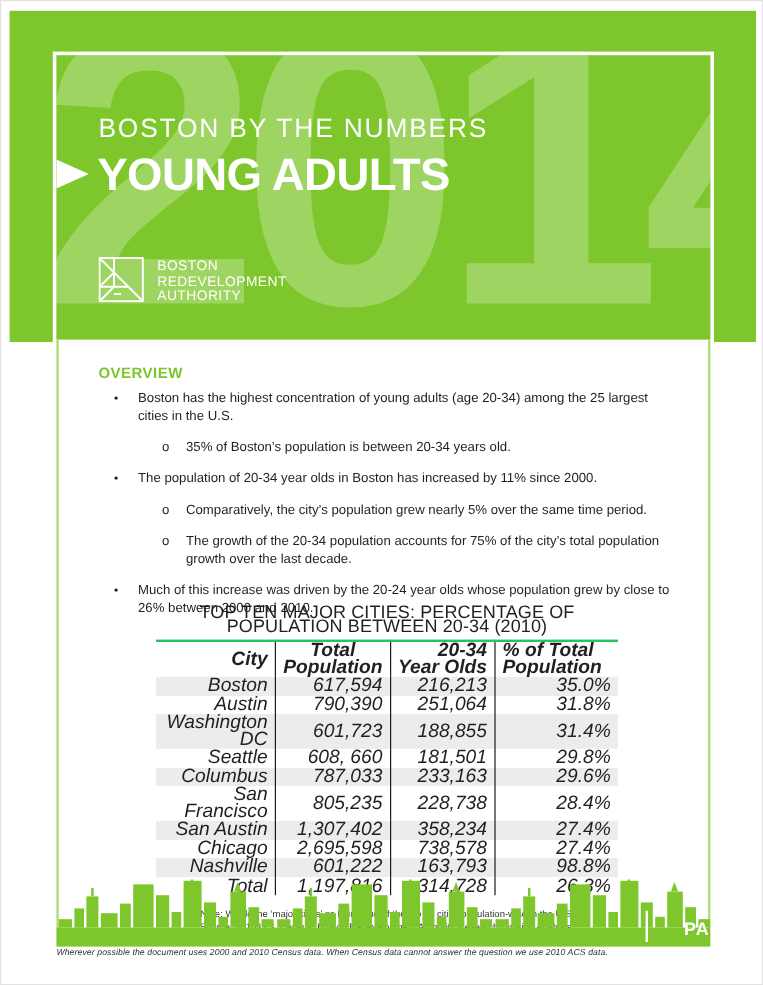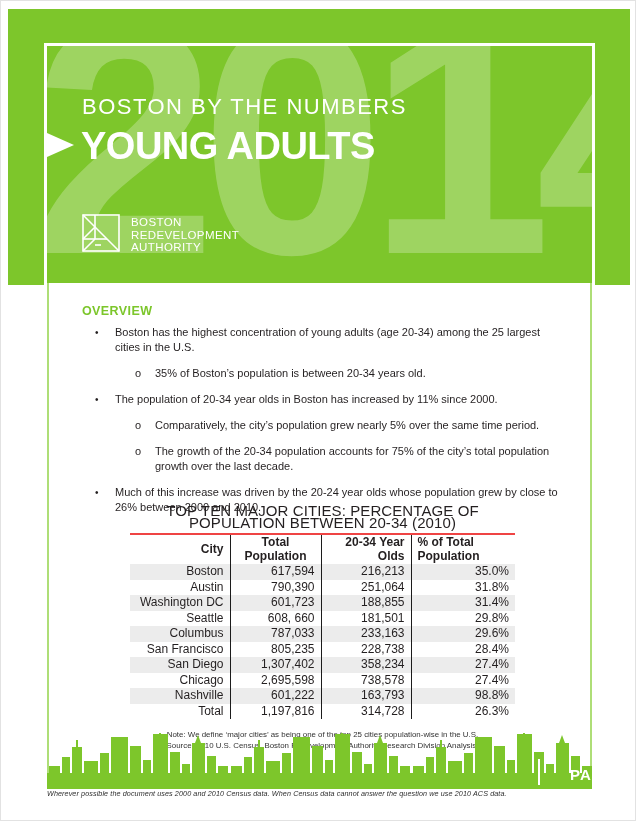--- a/index.html
+++ b/index.html
@@ -60,21 +60,21 @@
   .ov-item.l2 { margin-left:40px; margin-bottom:11px; }
   .ov-marker { flex:0 0 20px; }
   .ov-item.l1 .ov-marker { font-size:10px; }
   .ov-text { white-space:pre-line; }
   
   .table-wrap { position:absolute; left:83px; top:201px; width:385px; }
   .tbl-title {
     text-align:center; font-size:15px; font-weight:normal; line-height:12px;
     margin-bottom:4px; letter-spacing:0.1px;
   }
-  table.cities { border-collapse:collapse; width:385px; font-size:12px; border-top:2px solid #ef4444; }
+  table.cities { border-collapse:collapse; width:385px; font-size:16px; border-top:2px solid #22c55e;font-style:italic; }
   .cities th, .cities td { text-align:right; padding:1px 6px; line-height:13.5px; font-weight:normal; }
   .cities th { font-weight:bold; }
   .cities .c1 { width:100px; }
   .cities .c2 { width:91px; }
   .cities .c3 { width:90px; }
   .cities .c4 { width:104px; }
   .cities th.c1, .cities td.c1,
   .cities th.c2, .cities td.c2,
   .cities th.c3, .cities td.c3 { border-right:1px solid #1c1c1c; }
   .cities th.c2 { text-align:center;margin-left:44px; }
@@ -204,21 +204,21 @@
             <td class="c3">233,163</td>
             <td class="c4">29.6%</td>
           </tr>
           <tr>
             <td class="c1">San Francisco</td>
             <td class="c2">805,235</td>
             <td class="c3">228,738</td>
             <td class="c4">28.4%</td>
           </tr>
           <tr>
-            <td class="c1">San Diego</td>
+            <td class="c1">San Austin</td>
             <td class="c2">1,307,402</td>
             <td class="c3">358,234</td>
             <td class="c4">27.4%</td>
           </tr>
           <tr>
             <td class="c1">Chicago</td>
             <td class="c2">2,695,598</td>
             <td class="c3">738,578</td>
             <td class="c4">27.4%</td>
           </tr>

